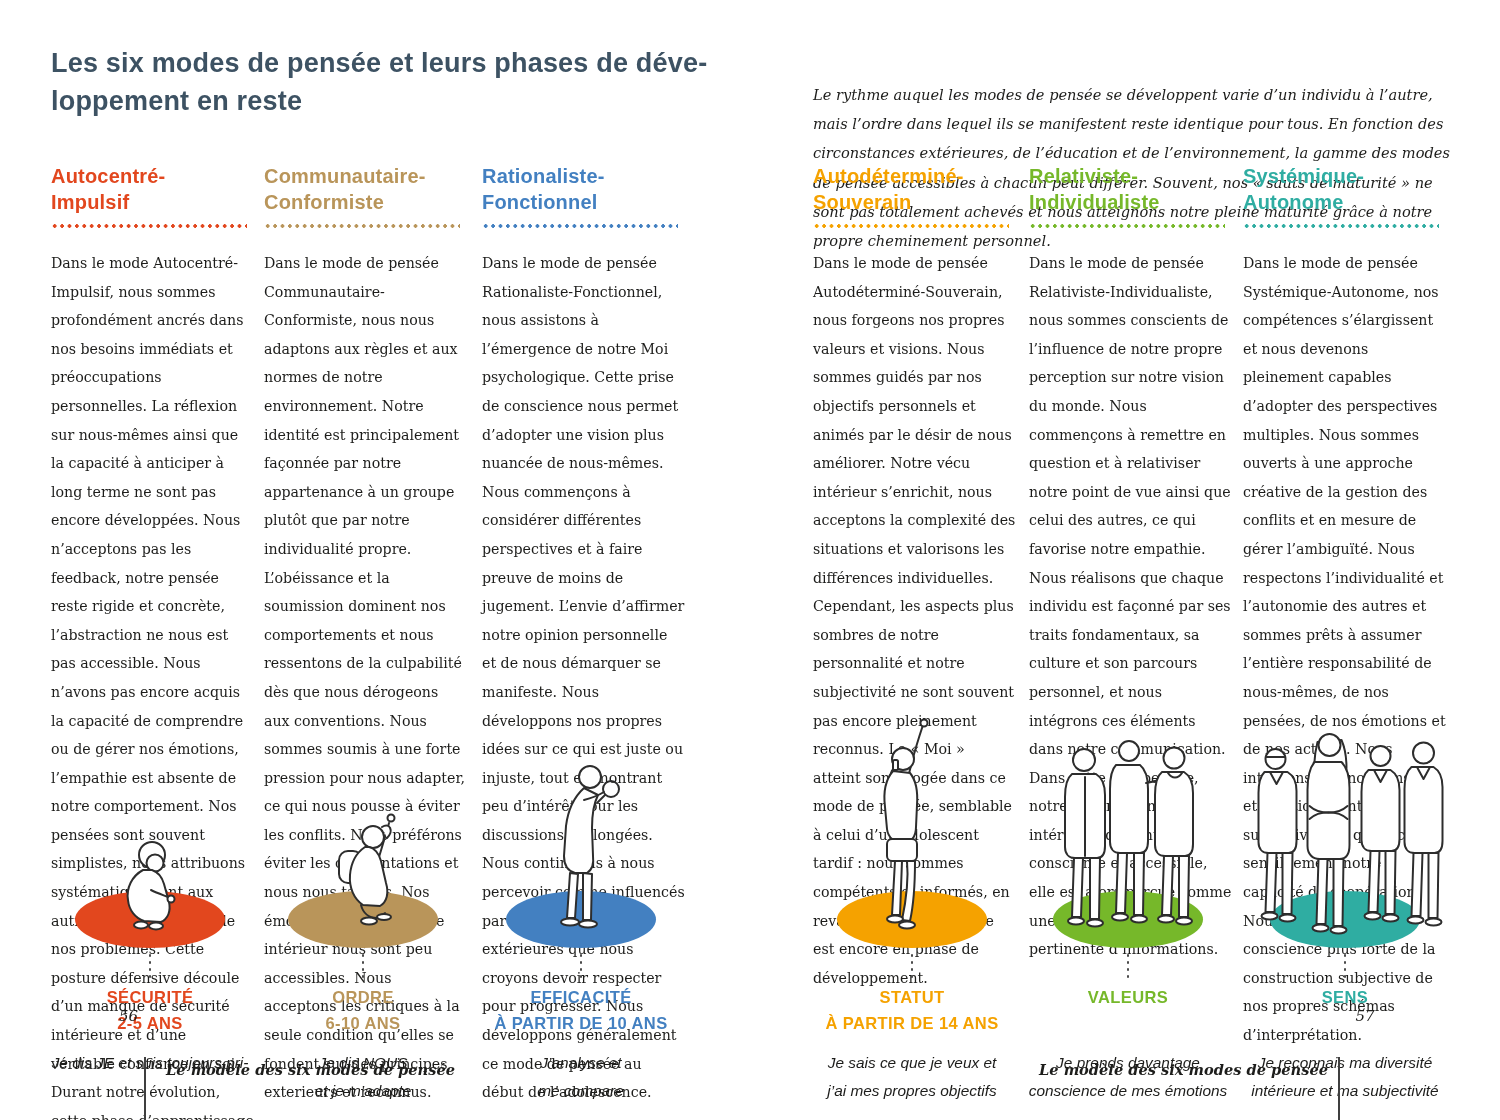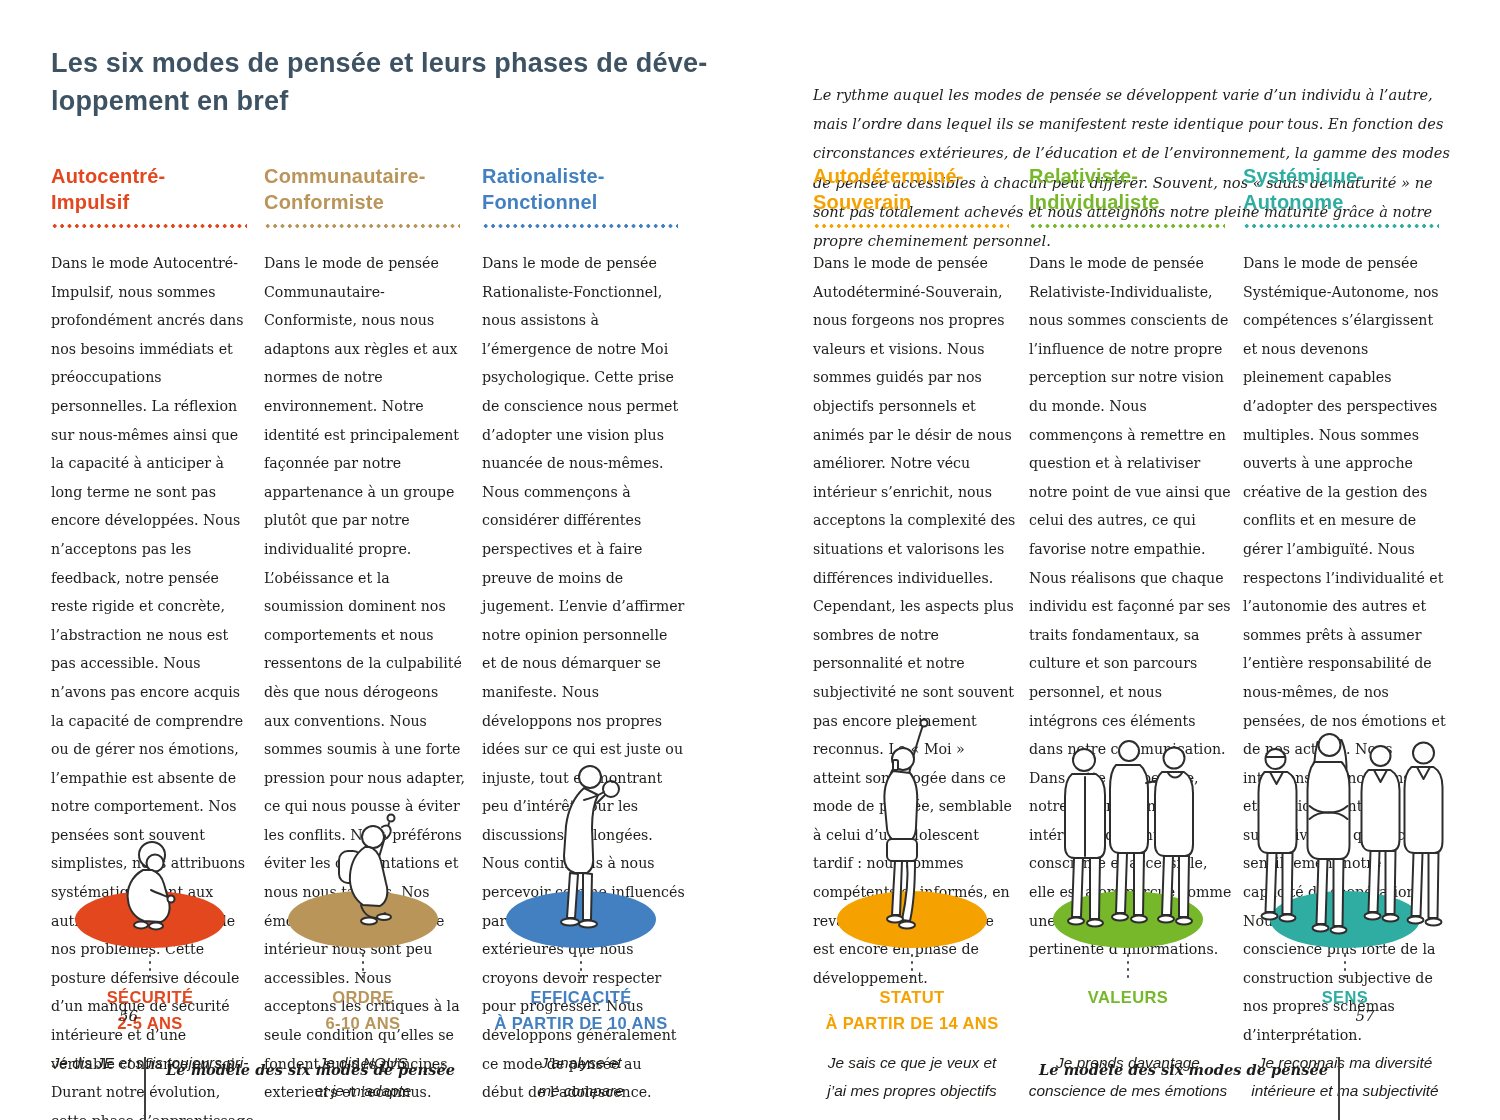--- a/index.html
+++ b/index.html
@@ -48,21 +48,21 @@
   .footer-text{position:absolute;top:1061px;font-family:"DejaVu Serif",serif;font-style:italic;font-weight:bold;font-size:14.6px;margin-left:8px;}
   .footer-bar{position:absolute;top:1057px;width:2px;height:63px;background:#3f3f3f;}
 </style>
 </head>
 <body>
 
 <div class="spread">
 
   <div class="page-title">
     <div>Les six modes de pensée et leurs phases de déve-</div>
-    <div>loppement en bref</div>
+    <div>loppement en reste</div>
   </div>
 
   <div class="intro">Le rythme auquel les modes de pensée se développent varie d’un individu à l’autre, mais l’ordre dans lequel ils se manifestent reste identique pour tous. En fonction des circonstances extérieures, de l’éducation et de l’environnement, la gamme des modes de pensée accessibles à chacun peut différer. Souvent, nos « sauts de maturité » ne sont pas totalement achevés et nous atteignons notre pleine maturité grâce à notre propre cheminement personnel.</div>
 
   <div class="column" style="left: 51px; --accent: #e2471e;">
     <div class="col-heading">
       <div>Autocentré-</div>
       <div>Impulsif</div>
     </div>
     <div class="dotline"></div>

